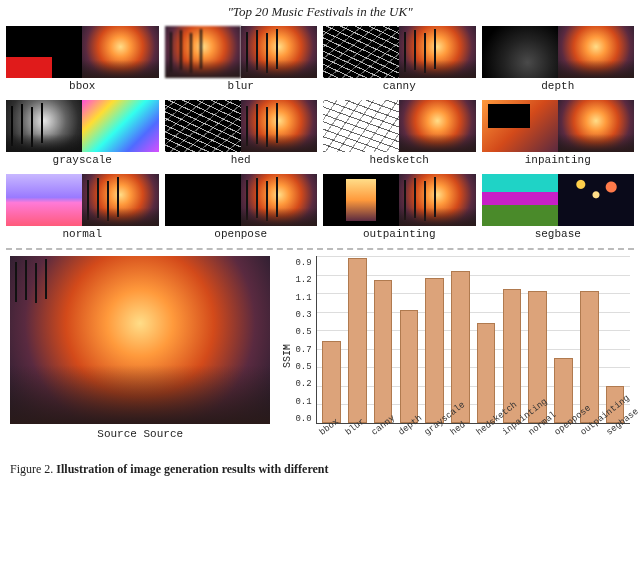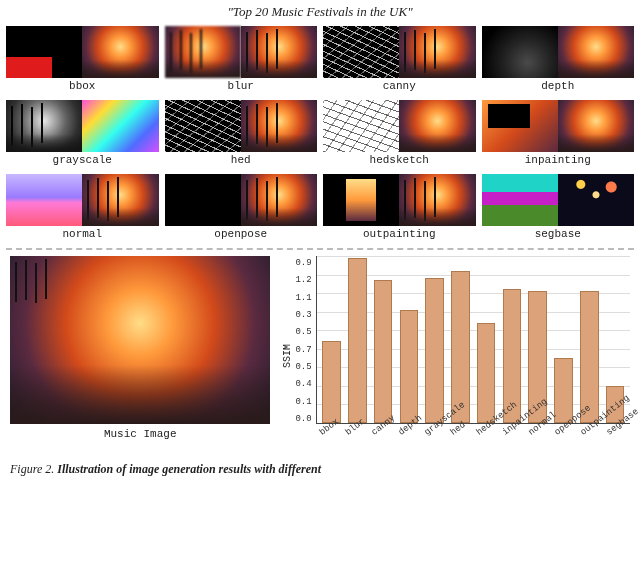--- a/index.html
+++ b/index.html
@@ -142,21 +142,20 @@
     font-size:9px; color:#333;
     transform: rotate(-38deg) translate(-6px, 4px);
     transform-origin: left top;
     white-space:nowrap;
     width:6%;
   }
   .caption {
     font-family: Georgia, serif;
     font-size: 12px;
     padding: 6px 10px 0 10px;
-    font-style: italic;
   }
 </style>
 </head>
 <body>
 
 <div class="title">"Top 20 Music Festivals in the UK"</div>
 
 <div class="grid" id="grid">
     <div class="cell">
       <div class="pair">
@@ -242,33 +241,33 @@
       </div>
       <div class="cell-label">segbase</div>
     </div>
   </div>
 
 <div class="divider"></div>
 
 <div class="bottom">
   <div class="source-wrap">
     <div class="source-img festival flags"></div>
-    <div class="source-label">Music Image</div>
+    <div class="source-label">Source Source</div>
   </div>
   <div class="chart-wrap">
     <div class="chart-ylabel">SSIM</div>
     <div class="chart-yaxis" id="yaxis">
         <div>0.9</div>
         <div>1.2</div>
         <div>1.1</div>
         <div>0.3</div>
         <div>0.5</div>
         <div>0.7</div>
         <div>0.5</div>
-        <div>0.4</div>
+        <div>0.2</div>
         <div>0.1</div>
         <div>0.0</div>
       </div>
     <div class="chart-area">
       <div class="chart-grid"></div>
       <div class="bars" id="bars">
           <div class="bar" title="bbox: 0.44" style="height: 48.8889%;"></div>
           <div class="bar" title="blur: 0.89" style="height: 98.8889%;"></div>
           <div class="bar" title="canny: 0.77" style="height: 85.5556%;"></div>
           <div class="bar" title="depth: 0.61" style="height: 67.7778%;"></div>

